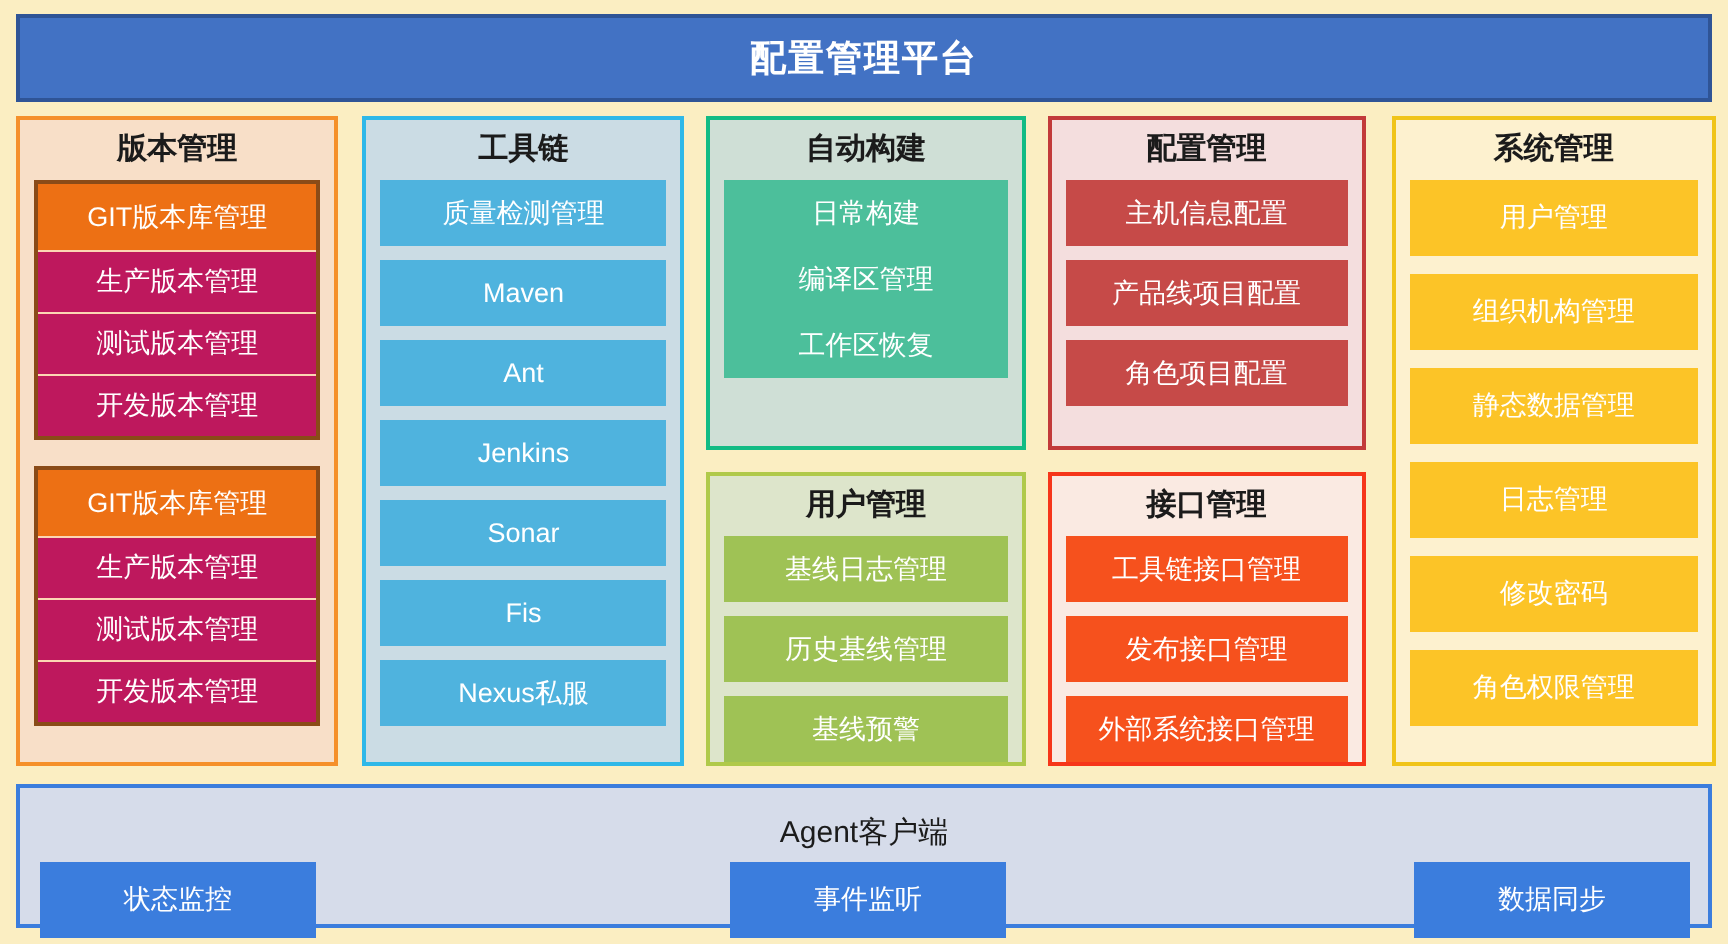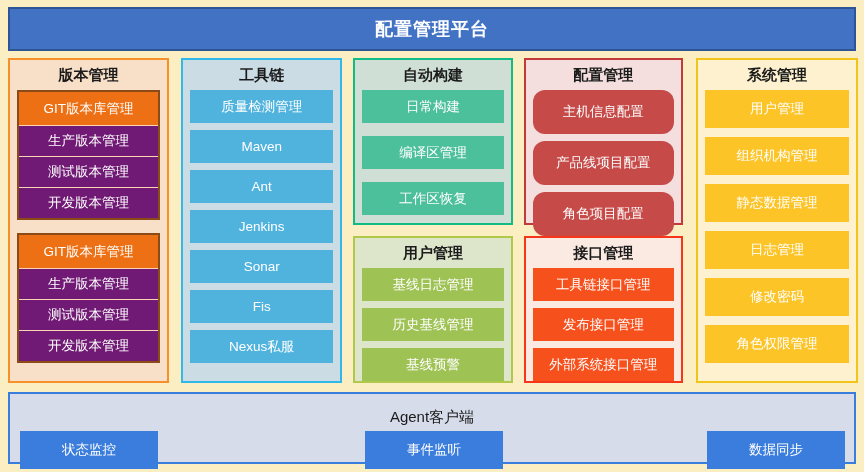--- a/index.html
+++ b/index.html
@@ -105,21 +105,21 @@
   .vgroup {
     box-sizing: border-box;
     border: 2px solid #8a4b18;
     background: #f59042;
     display: flex;
     flex-direction: column;
   }
   .vgroup + .vgroup { margin-top: 13px; }
   .vgroup .item {
     height: 31px;
-    background: #701a75;
+    background: #be185d;
     border-top: 1px solid #fcd6b3;
   }
   .vgroup .item.head {
     background: #ed7014;
     border-top: none;
     font-weight: 400;
     height: 33px;
   }
 
   
@@ -137,21 +137,21 @@
 
   
   .panel-build {
     background: #cfdfd6;
     border-color: #12bb84;
     height: 167px;
   }
   .panel-build .item {
     background: #4cbf9b;
     height: 33px;
-    margin-bottom: 13px;
+    margin-bottom: 0;
   }
   .panel-build .item:last-child { margin-bottom: 0; }
 
   .panel-baseline {
     background: #dde5cb;
     border-color: #b0c94a;
     height: 147px;
     margin-top: 11px;
   }
   .panel-baseline .item {
@@ -162,23 +162,22 @@
   .panel-baseline .item:last-child { margin-bottom: 0; }
 
   
   .panel-config {
     background: #f4dede;
     border-color: #c23a3a;
     height: 167px;
   }
   .panel-config .item {
     background: #c64a48;
-    height: 44px;
+    height: 33px;
     margin-bottom: 7px;
-    border-radius: 12px;
   }
   .panel-config .item:last-child { margin-bottom: 0; }
 
   .panel-interface {
     background: #faeae2;
     border-color: #f6361a;
     height: 147px;
     margin-top: 11px;
     justify-content: space-between;
   }

